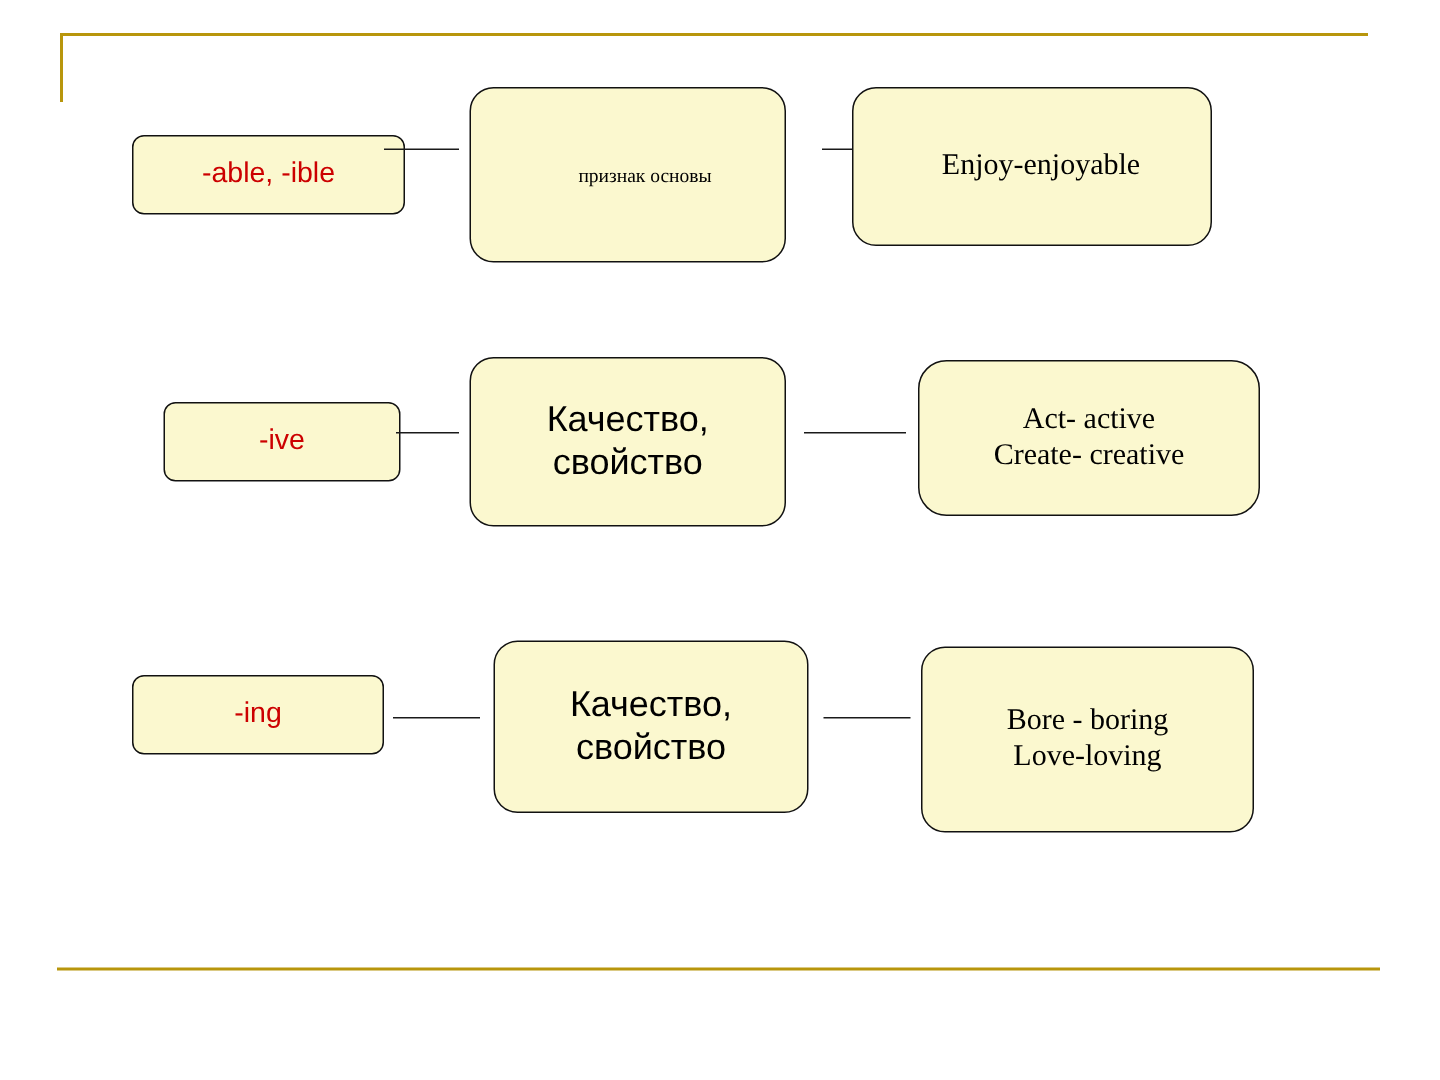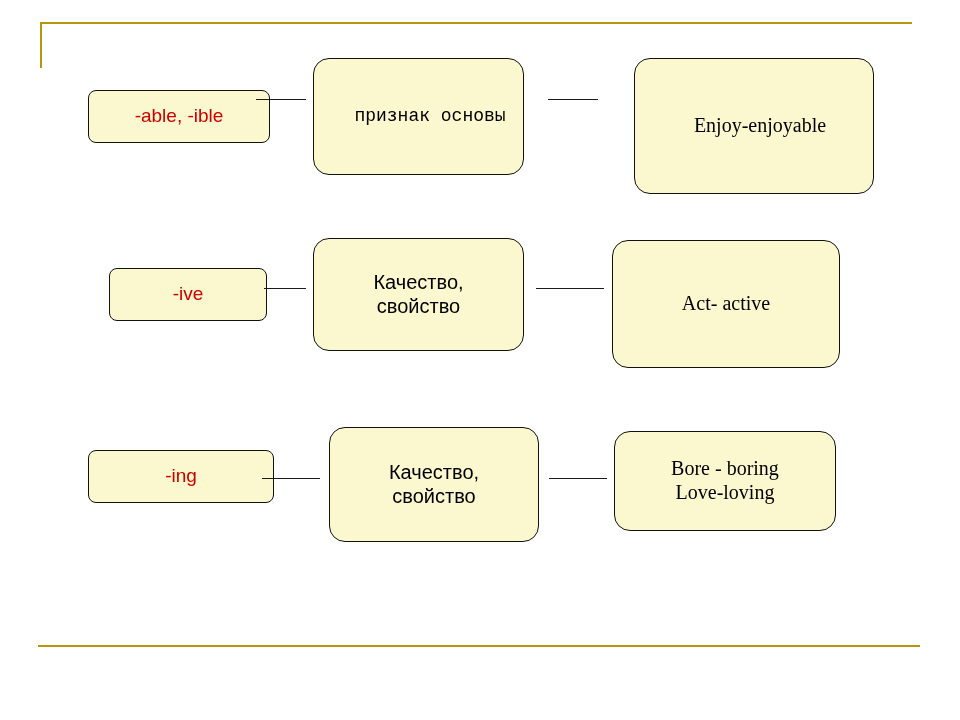--- a/index.html
+++ b/index.html
@@ -58,49 +58,49 @@
   }
   .suffix-box {
     border-radius: 8px;
     color: #cc0000;
     font-size: 19px;
     font-family: "Liberation Sans", sans-serif;
   }
   .mid-box {
     border-radius: 16px;
     color: #000000;
-    font-size: 20px;
+    font-size: 24px;
     font-family: "Liberation Sans", sans-serif;
   }
   .mid-box.serif-small {
-    font-family: Liberation Mono, monospace;
-    font-size: 18px;
+    font-family: Liberation Serif, serif;
+    font-size: 13px;
     padding-left: 23px;
   }
   .example-box {
     border-radius: 16px;
     color: #000000;
     font-family: "Liberation Serif", serif;
     font-size: 20px;
   }
 
   
   #b1 { left: 88px;  top: 90px;  width: 182px; height: 53px; }
   #m1 { left: 313px; top: 58px;  width: 211px; height: 117px; }
-  #e1 { left: 634px; top: 58px;  width: 240px; height: 136px; padding-left: 12px; }
+  #e1 { left: 568px; top: 58px;  width: 240px; height: 106px; padding-left: 12px; }
 
   
   #b2 { left: 88px;  top: 268px; width: 158px; height: 53px; margin-left: 21px; }
   #m2 { left: 313px; top: 238px; width: 211px; height: 113px; }
-  #e2 { left: 612px; top: 240px; width: 228px; height: 128px; }
+  #e2 { left: 612px; top: 240px; width: 228px; height: 104px; border-radius: 19px; }
 
   
-  #b3 { left: 88px;  top: 450px; width: 186px; height: 53px; }
+  #b3 { left: 88px;  top: 450px; width: 168px; height: 53px; }
   #m3 { left: 329px; top: 427px; width: 210px; height: 115px; }
-  #e3 { left: 614px; top: 431px; width: 222px; height: 100px; }
+  #e3 { left: 614px; top: 431px; width: 222px; height: 124px; }
 
   .connector {
     position: absolute;
     height: 0;
     border-top: 1.5px solid #1a1a1a;
   }
   #c1a { left: 256px; top: 99px;  width: 50px; }
   #c1b { left: 548px; top: 99px;  width: 50px; }
   #c2a { left: 264px; top: 288px; width: 42px; }
   #c2b { left: 536px; top: 288px; width: 68px; }
@@ -143,20 +143,21 @@
   <div class="box mid-box" id="m2">
     <div class="lines">
       <span>Качество,</span>
       <span>свойство</span>
     </div>
   </div>
   <div class="connector" id="c2b"></div>
   <div class="box example-box" id="e2">
     <div class="lines">
       <span>Act- active</span>
+      <span>Create- creative</span>
     </div>
   </div>
 
   <div class="box suffix-box" id="b3">
     <span>-ing</span>
   </div>
   <div class="connector" id="c3a"></div>
   <div class="box mid-box" id="m3">
     <div class="lines">
       <span>Качество,</span>

